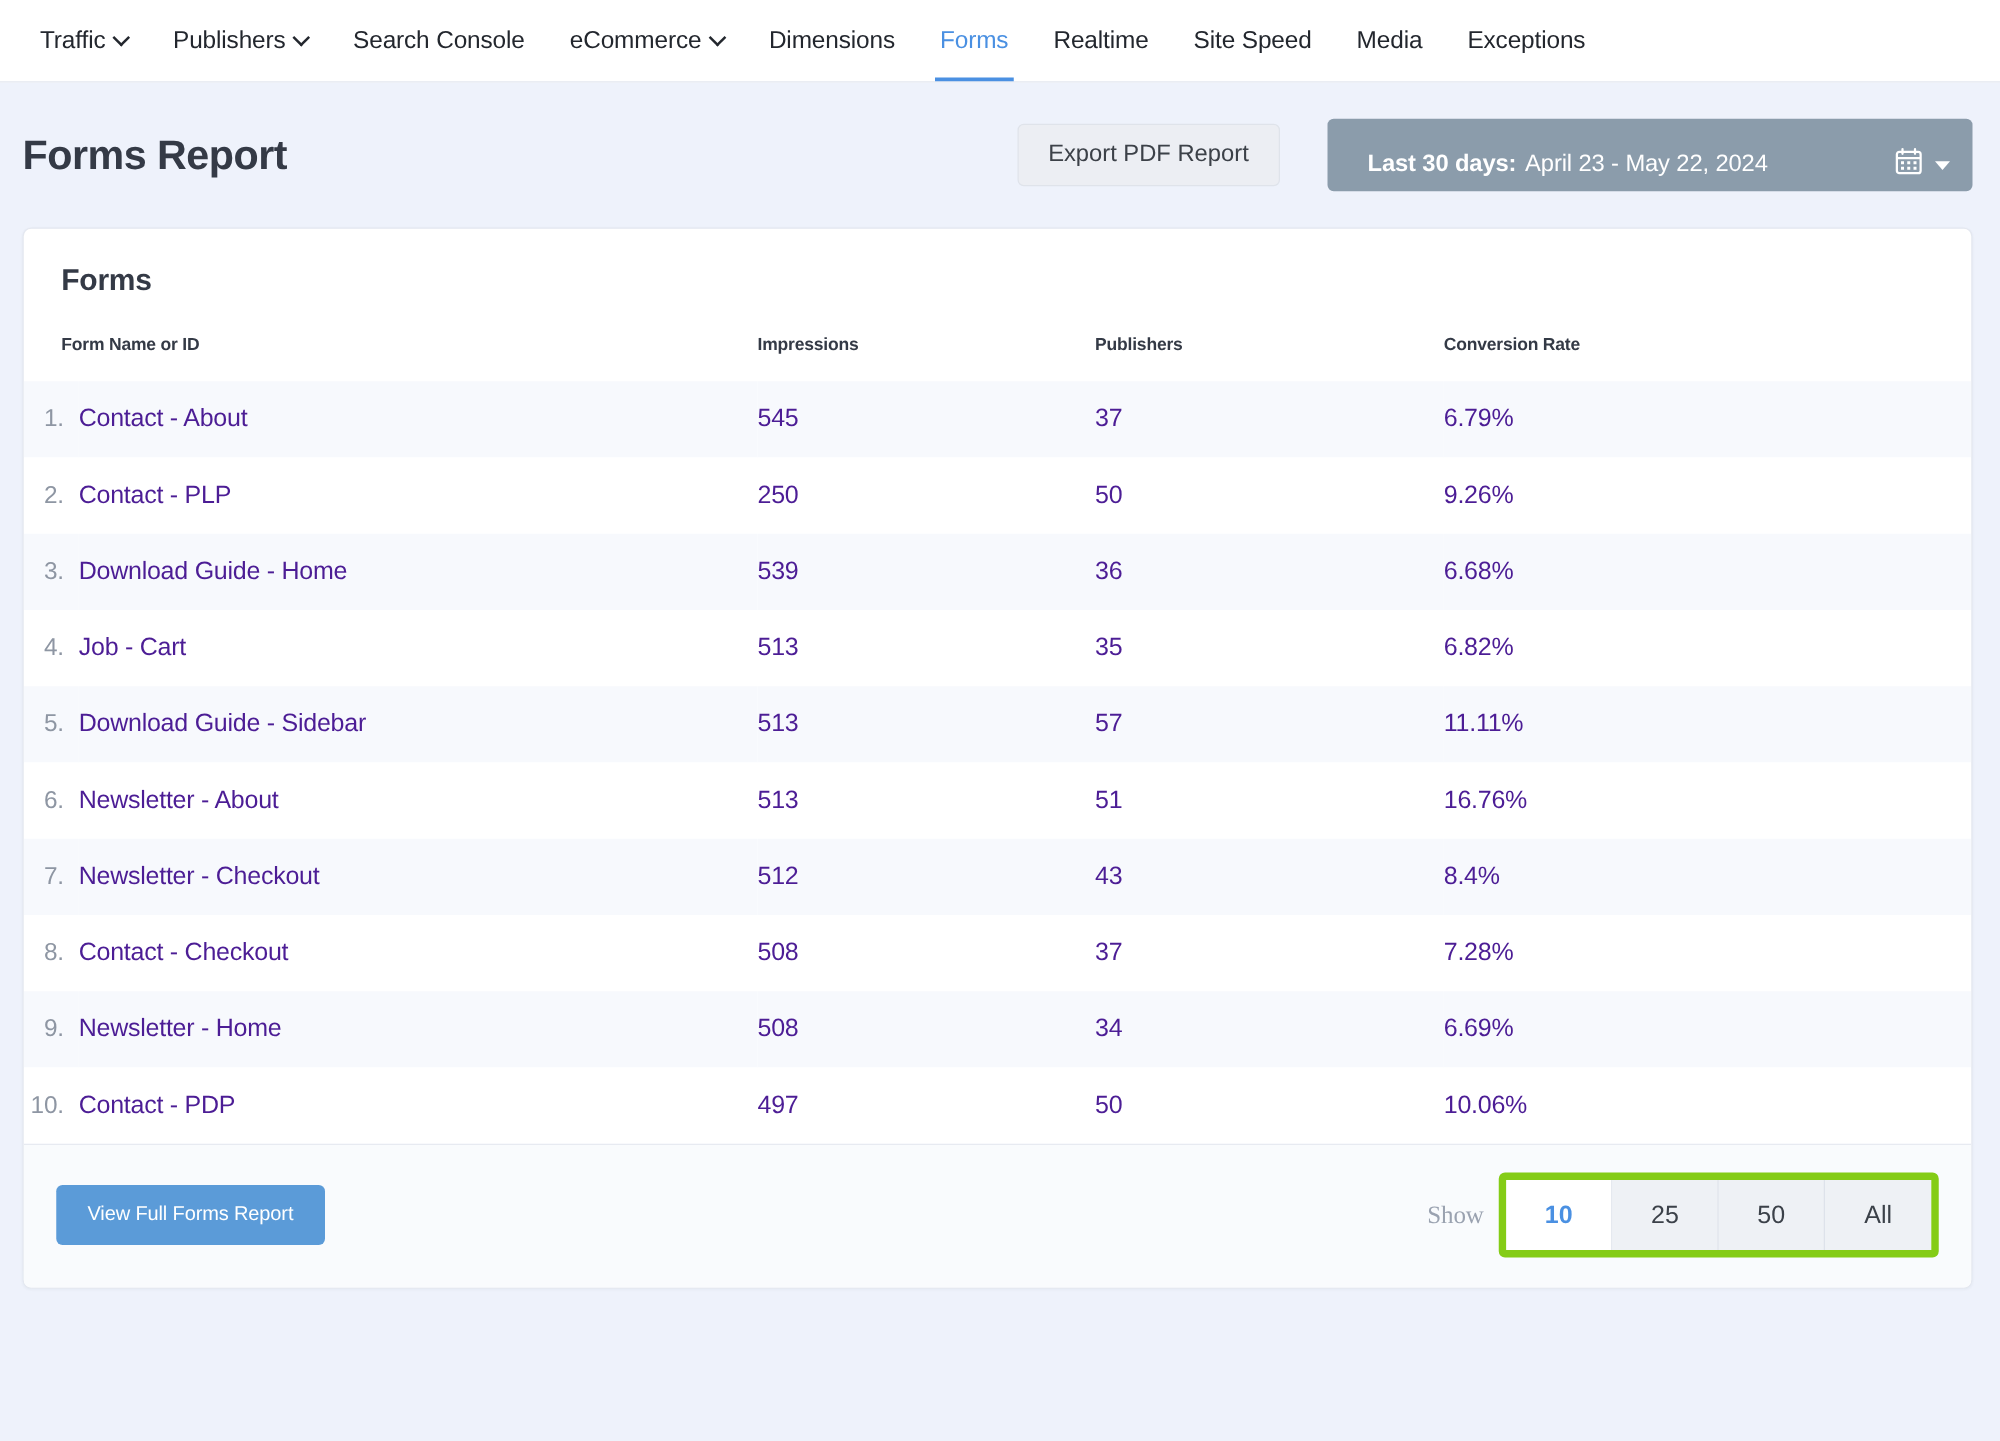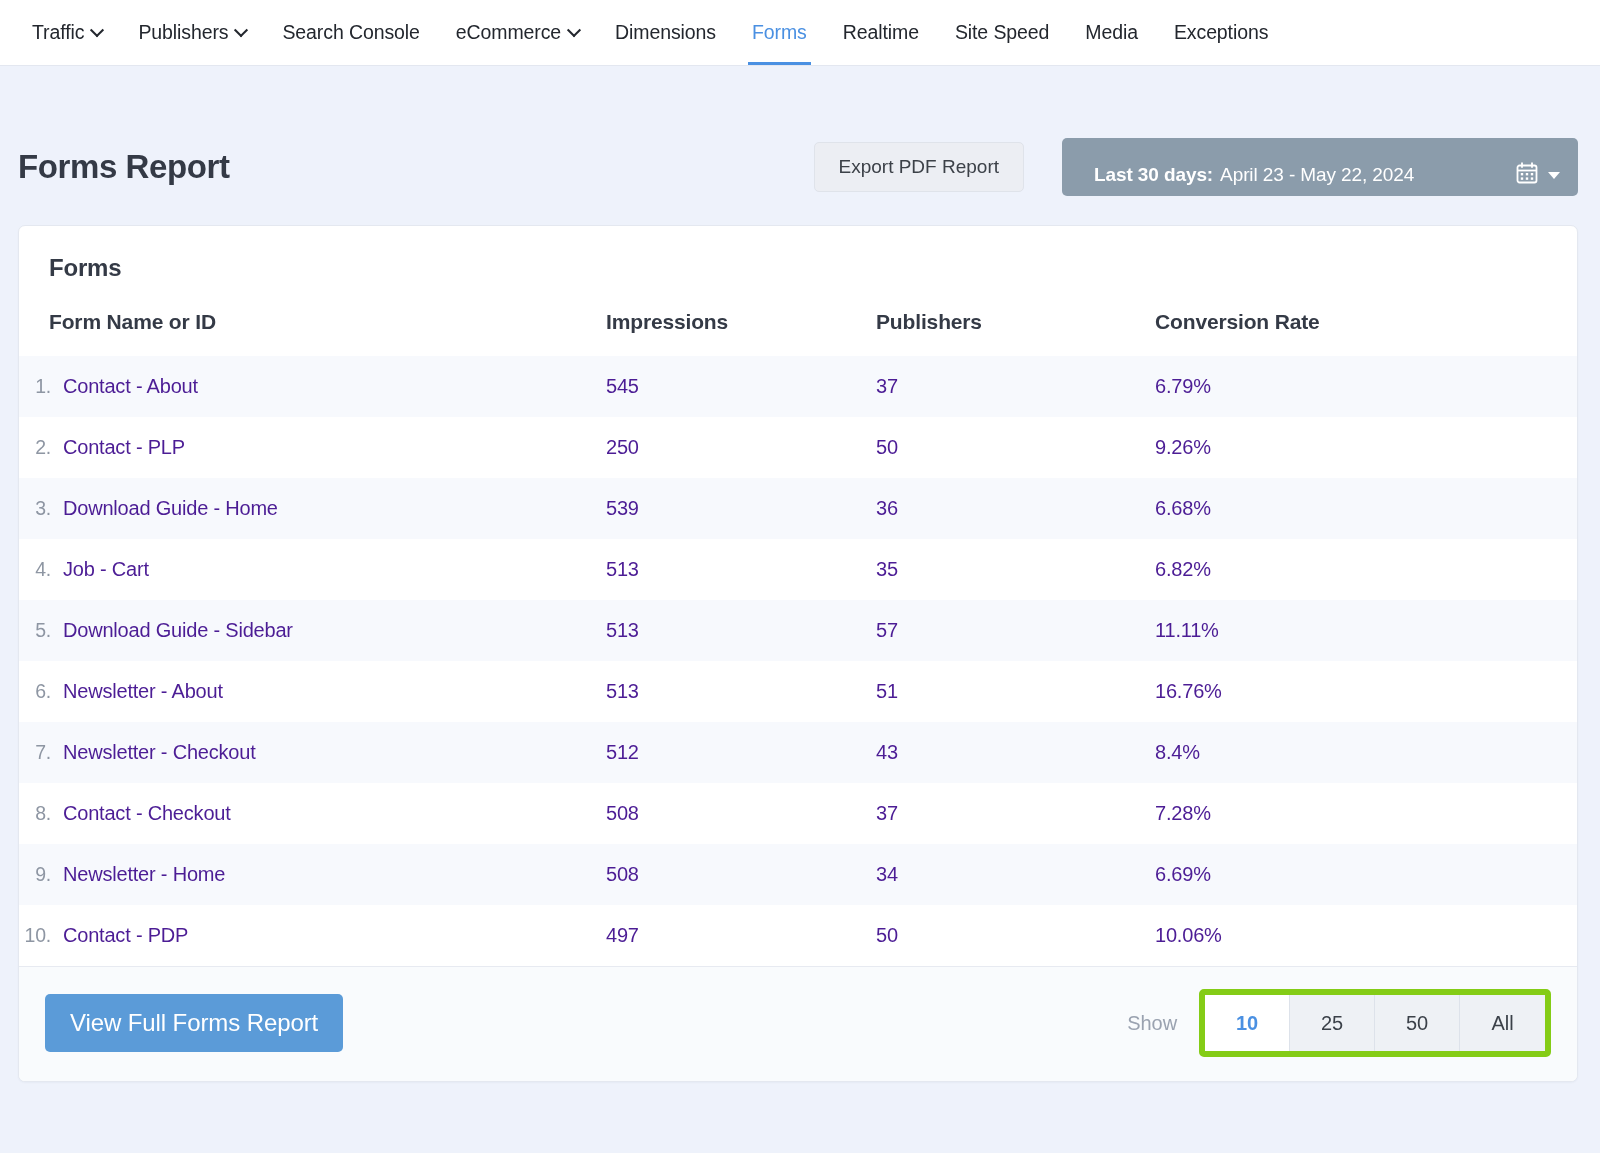--- a/index.html
+++ b/index.html
@@ -51,21 +51,20 @@
     margin-left: 2px;
     flex: none;
   }
 
   
   .page-head {
     height: 116px;
     padding: 0 22px 0 18px;
     display: flex;
     align-items: center;
-    margin-top: 43px;
   }
   .page-title {
     font-size: 33px;
     font-weight: bold;
     color: #343a46;
     letter-spacing: -0.4px;
     margin: 0;
     flex: 1;
   }
   .btn-export {
@@ -119,21 +118,21 @@
     font-weight: bold;
     color: #343a46;
     padding: 28px 0 22px 30px;
     letter-spacing: -0.2px;
   }
 
   
   table { width: 100%; border-collapse: collapse; table-layout: fixed; }
   th {
     text-align: left;
-    font-size: 21px;
+    font-size: 14px;
     font-weight: bold;
     color: #343a46;
     padding: 6px 0 22px 0;
     letter-spacing: -0.15px;
   }
   td {
     font-size: 20px;
     color: #4c1d95;
     padding: 19px 0;
     letter-spacing: -0.2px;
@@ -159,32 +158,33 @@
     background: #f9fbfd;
     display: flex;
     align-items: center;
     padding: 22px 26px 24px 26px;
   }
   .btn-primary {
     background: #5b9bd8;
     border: none;
     border-radius: 5px;
     color: #ffffff;
-    font-size: 24px;
+    font-size: 16px;
     font-family: inherit;
     padding: 15px 25px;
     cursor: pointer;
     letter-spacing: -0.1px;
   }
   .foot-spacer { flex: 1; }
   .show-label {
     color: #9aa2b0;
     font-size: 20px;
-    margin-right: 22px;
+    margin-right: 12px;
     letter-spacing: -0.1px;
+    font-family: Liberation Serif, serif;
   }
   .seg {
     display: flex;
     border: 6px solid #84cc16;
     border-radius: 5px;
     overflow: hidden;
   }
   .seg-btn {
     background: #eef1f5;
     border: none;

